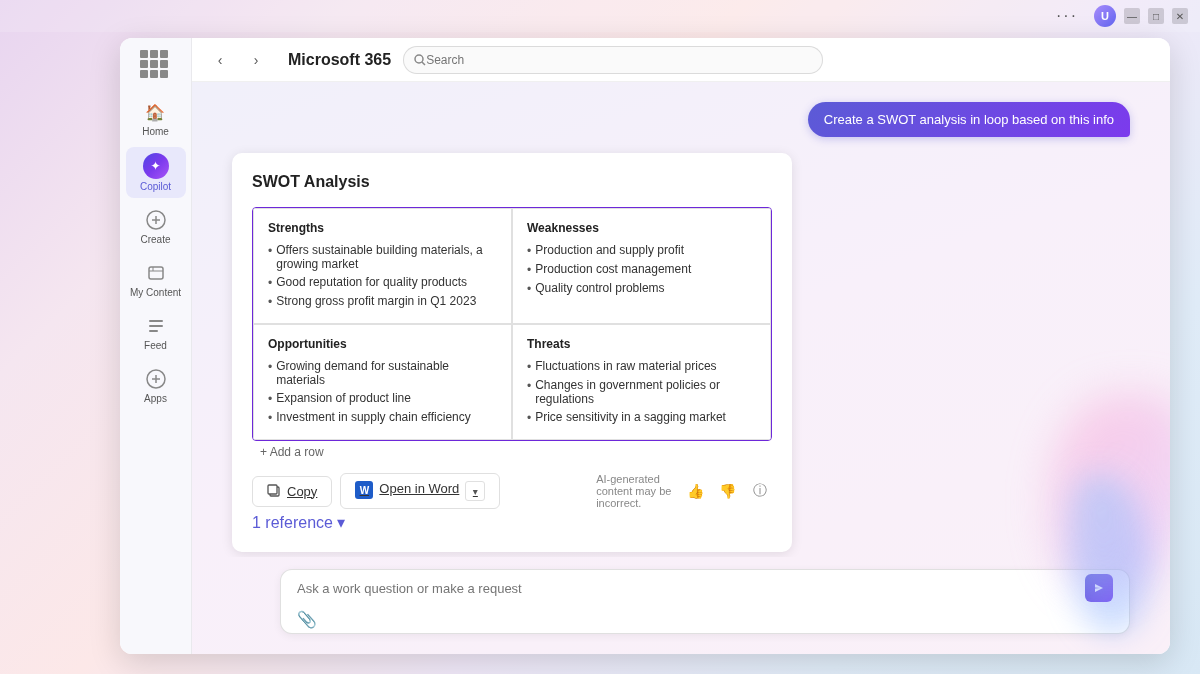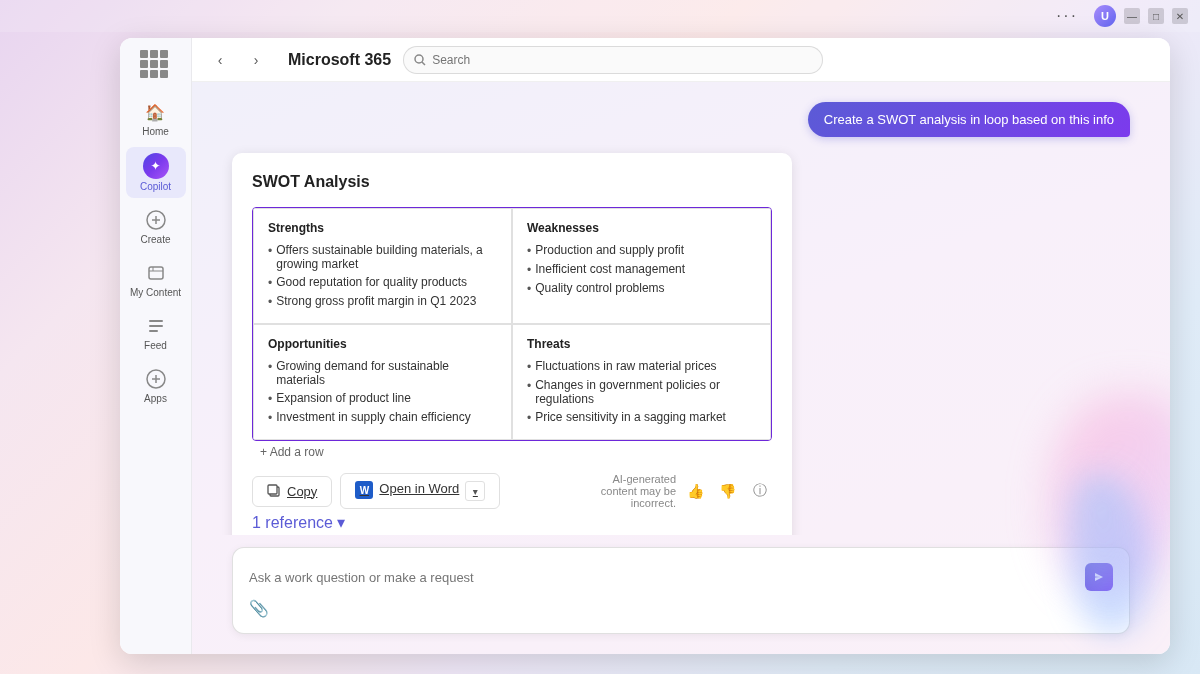--- a/index.html
+++ b/index.html
@@ -140,21 +140,20 @@
     }
     .search-bar {
       flex: 1;
       max-width: 420px;
       height: 28px;
       border: 1px solid rgba(0,0,0,0.12);
       border-radius: 14px;
       display: flex;
       align-items: center;
       padding: 0 10px;
-      gap: 6px;
       background: #fafafa;
     }
     .search-bar input {
       border: none; background: transparent; outline: none;
       font-size: 12px; color: #333; flex: 1;
     }
     .app-title {
       font-size: 16px;
       font-weight: 600;
       color: #222;
@@ -272,21 +271,21 @@
       border: 1px solid #e0e0e0;
       border-radius: 3px;
       display: flex; align-items: center; justify-content: center;
       font-size: 10px; color: #555;
     }
 
     .ai-disclaimer {
       font-size: 11px;
       color: #888;
       flex: 1;
-      text-align: right;
+      text-align: left;
     }
     .feedback-icons {
       display: flex;
       gap: 8px;
     }
     .feedback-icon {
       width: 24px; height: 24px;
       display: flex; align-items: center; justify-content: center;
       color: #888;
       font-size: 14px;
@@ -310,22 +309,23 @@
     }
 
     
     .input-area {
       padding: 12px 40px 20px;
     }
     .input-box {
       background: white;
       border: 1px solid rgba(0,0,0,0.12);
       border-radius: 12px;
-      padding: 15px 16px;
+      padding: 4px 16px;
       box-shadow: 0 2px 8px rgba(0,0,0,0.06);
+      margin-left: 48px;
     }
     .input-row {
       display: flex;
       align-items: center;
       gap: 8px;
     }
     .input-field {
       flex: 1;
       border: none;
       outline: none;
@@ -502,21 +502,21 @@
               <li>Offers sustainable building materials, a growing market</li>
               <li>Good reputation for quality products</li>
               <li>Strong gross profit margin in Q1 2023</li>
             </ul>
           </div>
 
           <div class="swot-cell">
             <div class="swot-cell-header">Weaknesses</div>
             <ul>
               <li>Production and supply profit</li>
-              <li>Inefficient cost management</li>
+              <li>Production cost management</li>
               <li>Quality control problems</li>
             </ul>
           </div>
 
           <div class="swot-cell">
             <div class="swot-cell-header">Opportunities</div>
             <ul>
               <li>Growing demand for sustainable materials</li>
               <li>Expansion of product line</li>
               <li>Investment in supply chain efficiency</li>

